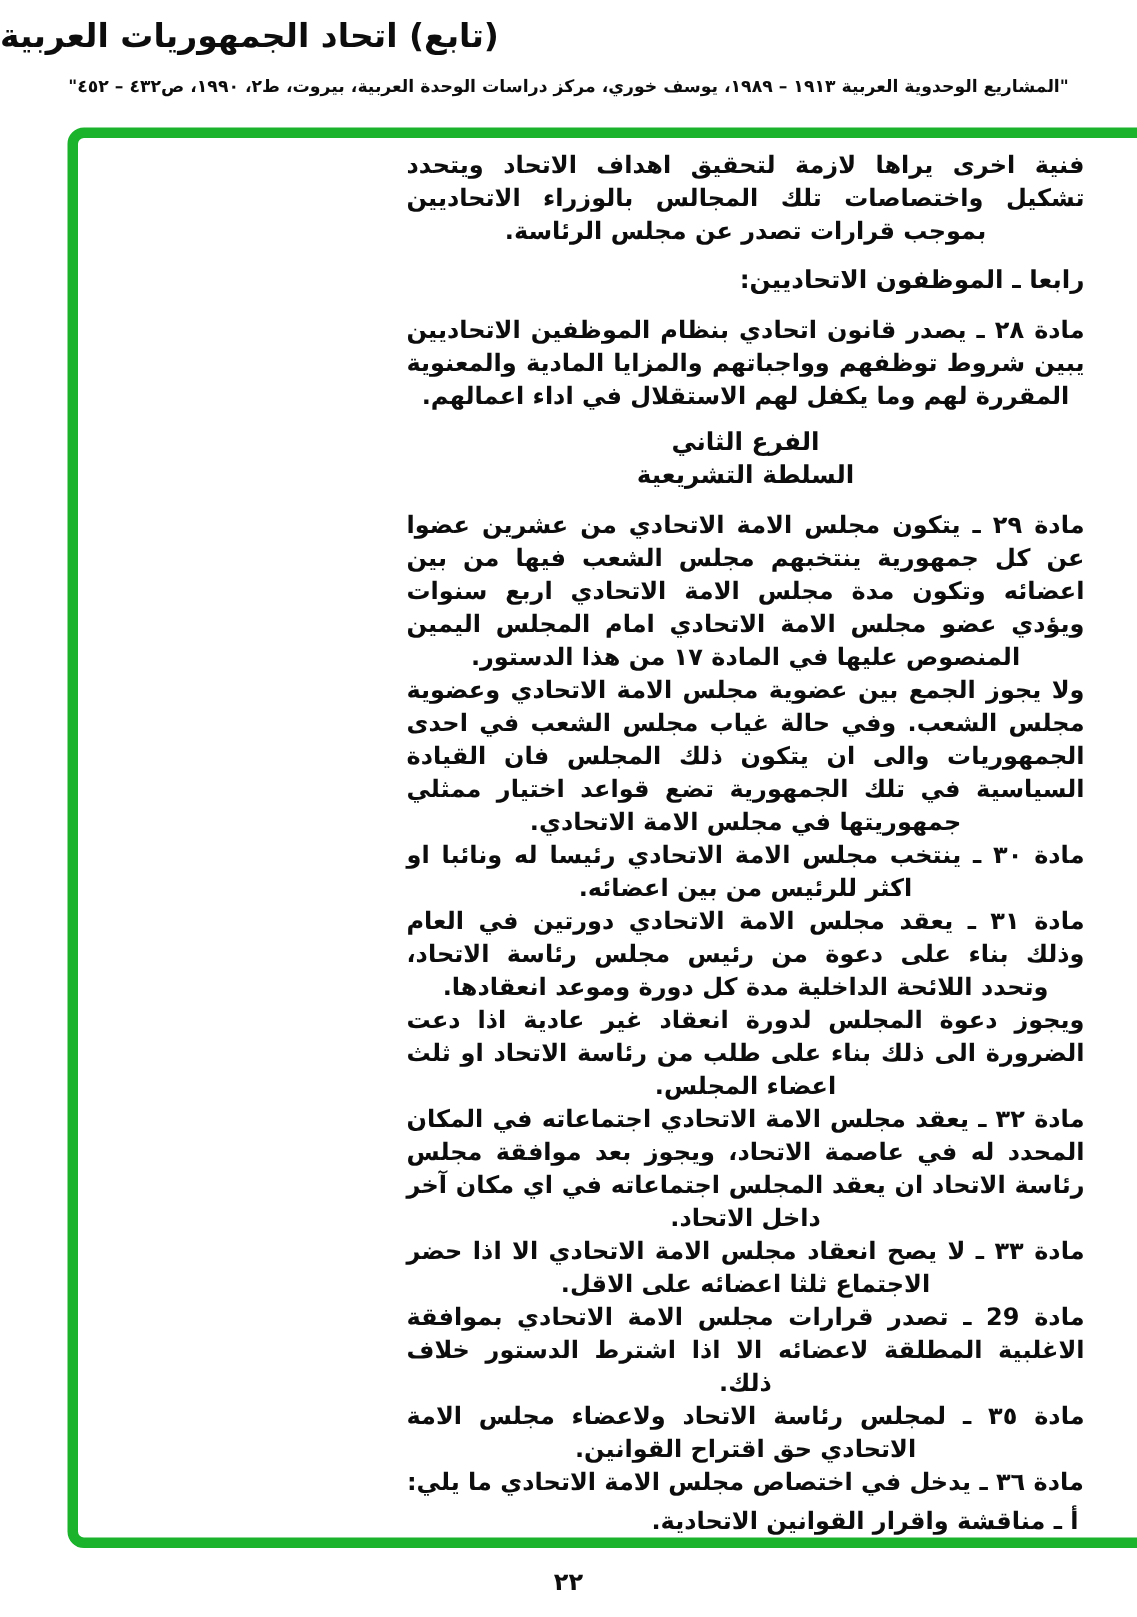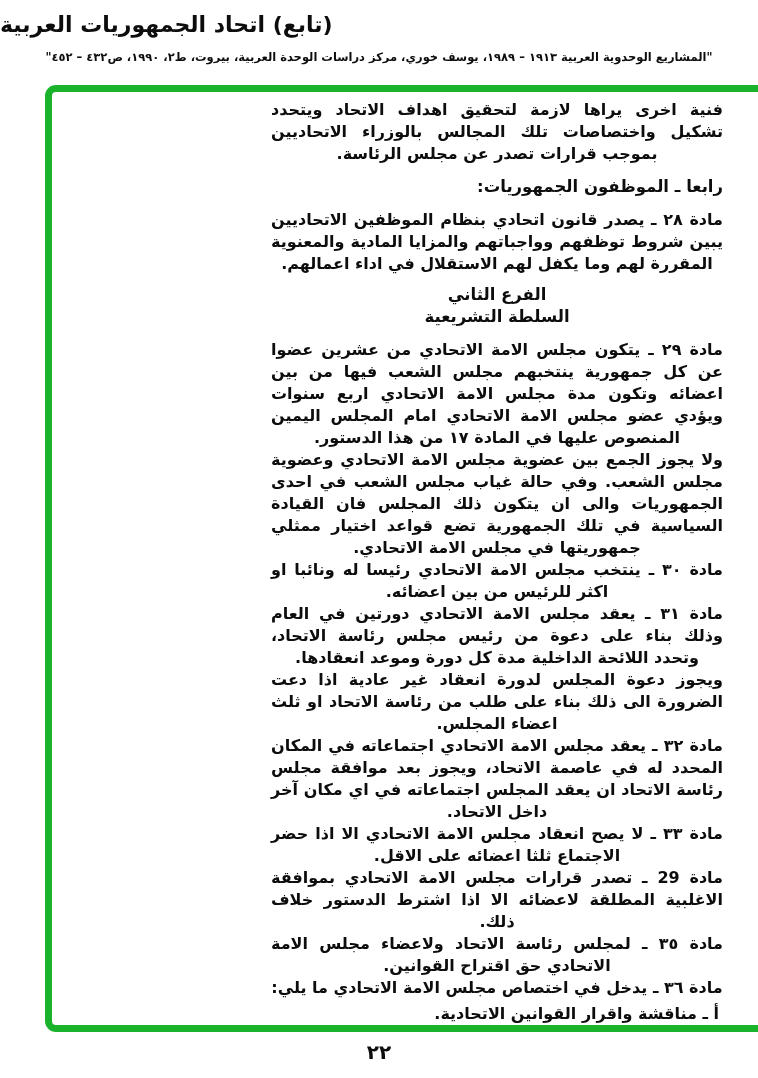--- a/index.html
+++ b/index.html
@@ -82,41 +82,41 @@
     margin: 4px;
     text-align: left;
     text-align-last: right;
   }
   .page-num {
     position: absolute;
     bottom: 14px;
     left: 0;
     right: 0;
     text-align: center;
-    font-size: 20px;
+    font-size: 16px;
     font-weight: bold;
     letter-spacing: 6px;
     direction: rtl;
   }
 </style>
 </head>
 <body>
 
 <div class="page">
 
   <div class="doc-title">(تابع) اتحاد الجمهوريات العربية</div>
 
   <div class="doc-citation">"المشاريع الوحدوية العربية ١٩١٣ – ١٩٨٩، يوسف خوري، مركز دراسات الوحدة العربية، بيروت، ط٢، ١٩٩٠، ص٤٣٢ – ٤٥٢"</div>
 
   <div class="frame">
     <div class="text-col">
 
       <p class="para">فنية اخرى يراها لازمة لتحقيق اهداف الاتحاد ويتحدد تشكيل واختصاصات تلك المجالس بالوزراء الاتحاديين بموجب قرارات تصدر عن مجلس الرئاسة.</p>
 
-      <p class="h-right">رابعا ـ الموظفون الجمهوريات:</p>
+      <p class="h-right">رابعا ـ الموظفون الاتحاديين:</p>
 
       <p class="para">مادة ٢٨ ـ يصدر قانون اتحادي بنظام الموظفين الاتحاديين يبين شروط توظفهم وواجباتهم والمزايا المادية والمعنوية المقررة لهم وما يكفل لهم الاستقلال في اداء اعمالهم.</p>
 
       <div class="h-center">
         <div>الفرع الثاني</div>
         <div>السلطة التشريعية</div>
       </div>
 
       <p class="para">مادة ٢٩ ـ يتكون مجلس الامة الاتحادي من عشرين عضوا عن كل جمهورية ينتخبهم مجلس الشعب فيها من بين اعضائه وتكون مدة مجلس الامة الاتحادي اربع سنوات ويؤدي عضو مجلس الامة الاتحادي امام المجلس اليمين المنصوص عليها في المادة ١٧ من هذا الدستور.</p>
 

